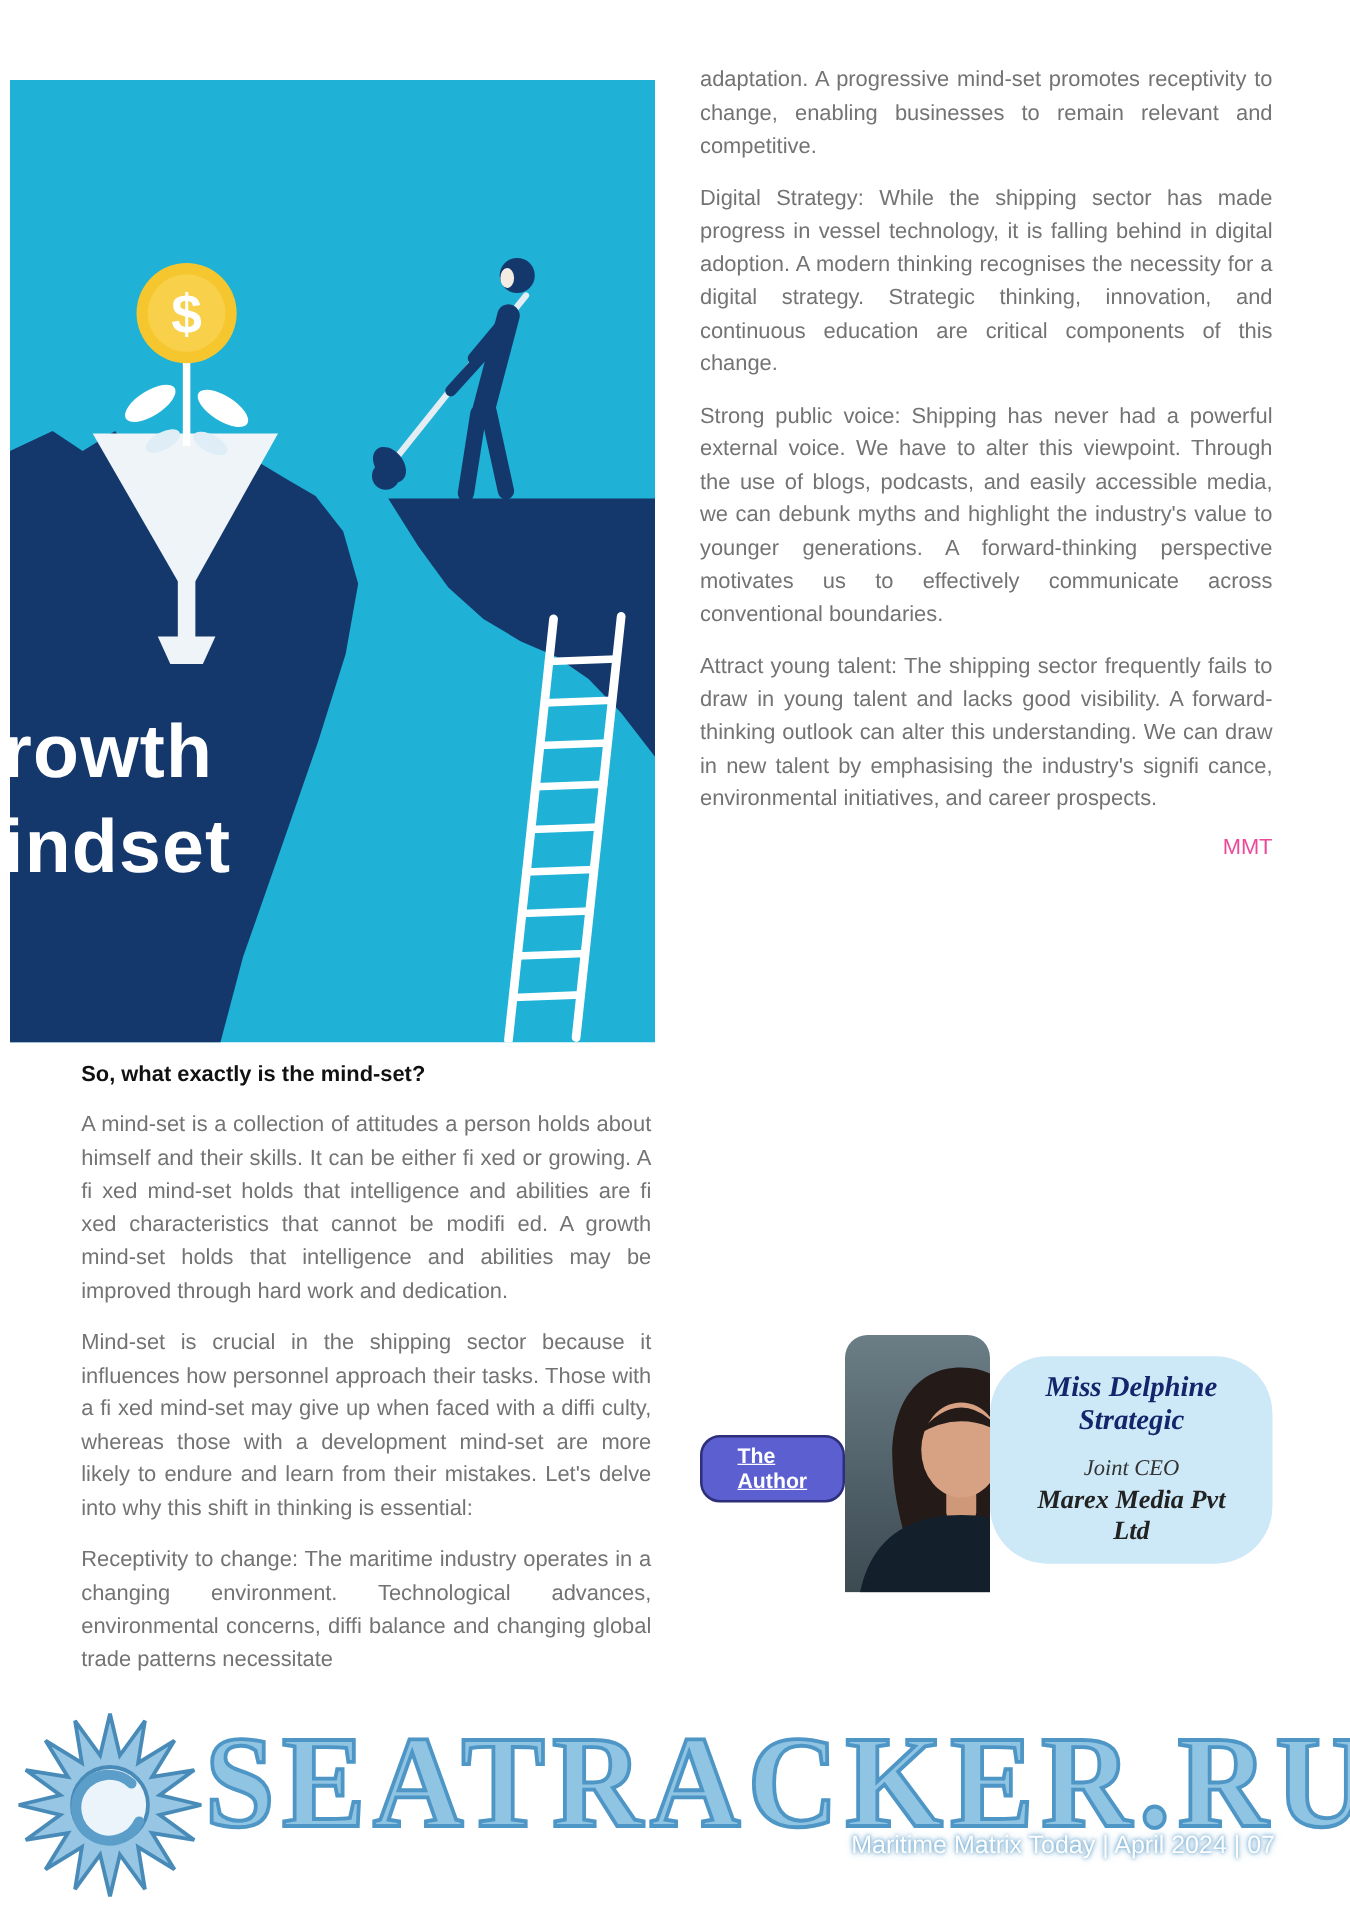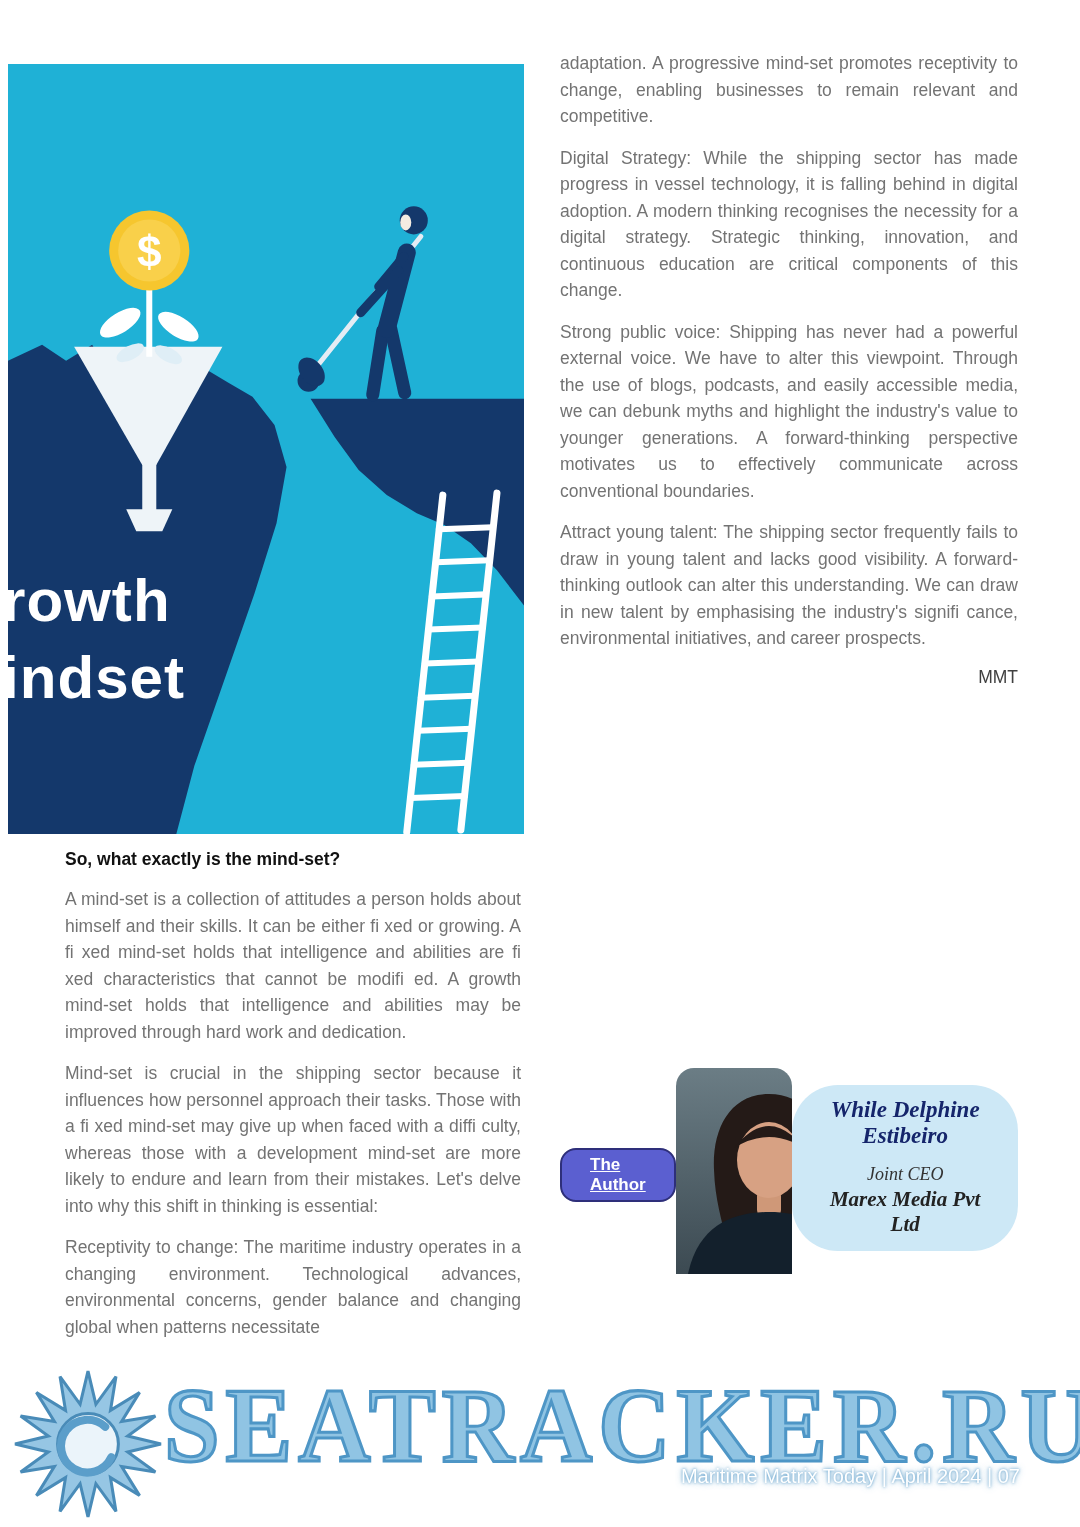--- a/index.html
+++ b/index.html
@@ -12,21 +12,21 @@
   .illustration { position:absolute; left:8px; top:64px; width:516px; height:770px; display:block; }
 
   
   .col-left  { position:absolute; left:65px;  top:849px; width:456px; }
   .col-right { position:absolute; left:560px; top:50px;  width:458px; }
   .col-left p, .col-right p {
     margin:0 0 15px 0; font-size:17.5px; line-height:26.5px; color:#737373;
     text-align:justify; text-justify:inter-word;
   }
   .section-heading { margin:0 0 16px 0; font-size:17.5px; font-weight:bold; color:#111; }
-  .signoff { text-align:right; font-size:17.5px; color:#404040; margin-top:12px; }
+  .signoff { text-align:right; font-size:17.5px; color:#ec4899; margin-top:12px; }
 
   
   .author { position:absolute; left:560px; top:1068px; width:458px;
             display:flex; flex-direction:row; align-items:center; }
   .author-badge {
     position:relative; z-index:3; background:#5b5fd0; color:#fff; font-weight:bold;
     text-decoration:underline; font-size:17px; padding:5px 28px; border-radius:16px;
     border:2px solid #2e2f7a; margin-bottom:-8px;
   }
   .author-photo { position:relative; z-index:2; width:186px; height:206px;
@@ -126,21 +126,21 @@
       </g>
       <circle cx="405" cy="156" r="14" fill="#14386b"></circle>
       <ellipse cx="397" cy="158" rx="5.5" ry="8" fill="#f4ece2"></ellipse>
     </g>
   </svg>
 
   <div class="col-left">
     <h3 class="section-heading">So, what exactly is the mind-set?</h3>
     <p>A mind-set is a collection of attitudes a person holds about himself and their skills. It can be either fi xed or growing. A fi xed mind-set holds that intelligence and abilities are fi xed characteristics that cannot be modifi ed. A growth mind-set holds that intelligence and abilities may be improved through hard work and dedication.</p>
     <p>Mind-set is crucial in the shipping sector because it influences how personnel approach their tasks. Those with a fi xed mind-set may give up when faced with a diffi culty, whereas those with a development mind-set are more likely to endure and learn from their mistakes. Let's delve into why this shift in thinking is essential:</p>
-    <p>Receptivity to change: The maritime industry operates in a changing environment. Technological advances, environmental concerns, gender balance and changing global when patterns necessitate</p>
+    <p>Receptivity to change: The maritime industry operates in a changing environment. Technological advances, environmental concerns, diffi balance and changing global trade patterns necessitate</p>
   </div>
 
   <div class="col-right">
     <p>adaptation. A progressive mind-set promotes receptivity to change, enabling businesses to remain relevant and competitive.</p>
     <p>Digital Strategy: While the shipping sector has made progress in vessel technology, it is falling behind in digital adoption. A modern thinking recognises the necessity for a digital strategy. Strategic thinking, innovation, and continuous education are critical components of this change.</p>
     <p>Strong public voice: Shipping has never had a powerful external voice. We have to alter this viewpoint. Through the use of blogs, podcasts, and easily accessible media, we can debunk myths and highlight the industry's value to younger generations. A forward-thinking perspective motivates us to effectively communicate across conventional boundaries.</p>
     <p>Attract young talent: The shipping sector frequently fails to draw in young talent and lacks good visibility. A forward-thinking outlook can alter this understanding. We can draw in new talent by emphasising the industry's signifi cance, environmental initiatives, and career prospects.</p>
     <div class="signoff">MMT</div>
   </div>
 
@@ -156,21 +156,21 @@
         </defs>
         <rect x="0" y="0" width="186" height="206" fill="url(#pg)"></rect>
         <path d="M93,26 C53,26 36,62 38,102 C39,132 46,152 50,172 L136,172 C140,152 147,132 148,102 C150,62 133,26 93,26 Z" fill="#241a17"></path>
         <rect x="81" y="120" width="24" height="30" rx="8" fill="#cf9878"></rect>
         <ellipse cx="93" cy="92" rx="32" ry="38" fill="#d7a183"></ellipse>
         <path d="M58,80 Q93,36 128,80 Q93,58 58,80 Z" fill="#241a17"></path>
         <path d="M12,206 C22,158 56,144 93,144 C130,144 164,158 174,206 Z" fill="#13202c"></path>
       </svg>
     </div>
     <div class="author-card">
-      <div class="author-name">While Delphine Estibeiro</div>
+      <div class="author-name">Miss Delphine Strategic</div>
       <div class="author-role">Joint CEO</div>
       <div class="author-company">Marex Media Pvt Ltd</div>
     </div>
   </div>
 
   <div class="watermark">
     <svg class="wm-sun" viewBox="0 0 150 150">
       <polygon fill="#8ec2e2" stroke="#3a82b2" stroke-width="3" points="147,75 114.2,82.8 141.5,102.6 108.2,97.2 125.9,125.9 97.2,108.2 102.6,141.5 82.8,114.2 75,147 67.2,114.2 47.4,141.5 52.8,108.2 24.1,125.9 41.8,97.2 8.5,102.6 35.8,82.8 3,75 35.8,67.2 8.5,47.4 41.8,52.8 24.1,24.1 52.8,41.8 47.4,8.5 67.2,35.8 75,3 82.8,35.8 102.6,8.5 97.2,41.8 125.9,24.1 108.2,52.8 141.5,47.4 114.2,67.2"></polygon>
       <circle cx="75" cy="75" r="30" fill="#eaf4fa" stroke="#3a82b2" stroke-width="3"></circle>
       <path d="M92,58 A26,26 0 1 0 98,88" fill="none" stroke="#4e96c6" stroke-width="8" stroke-linecap="round"></path>

